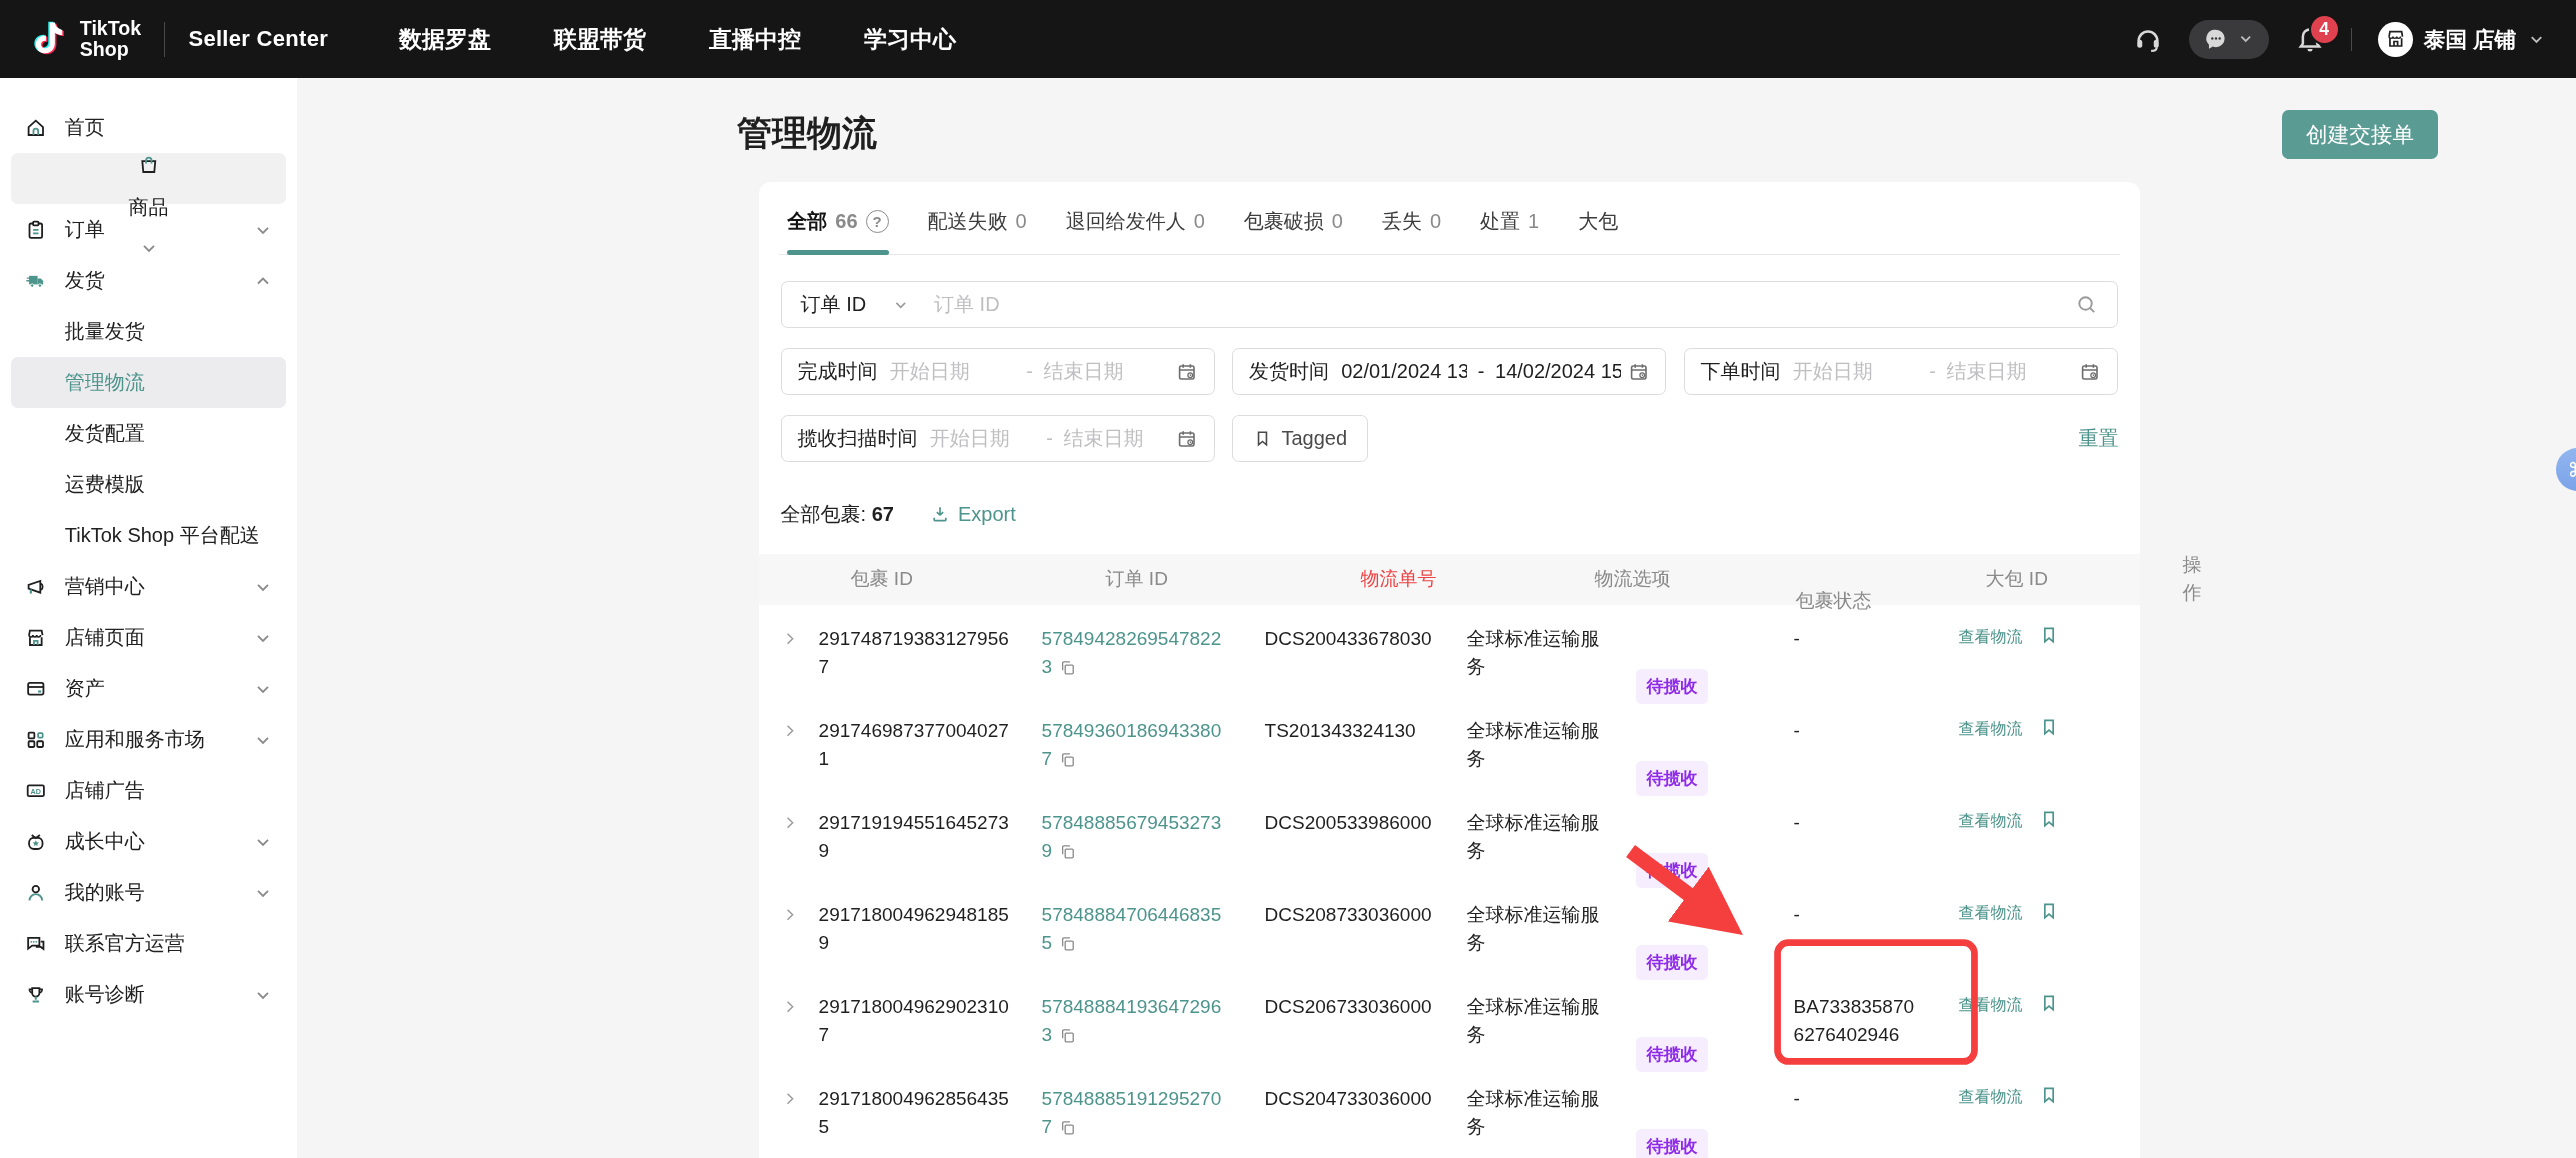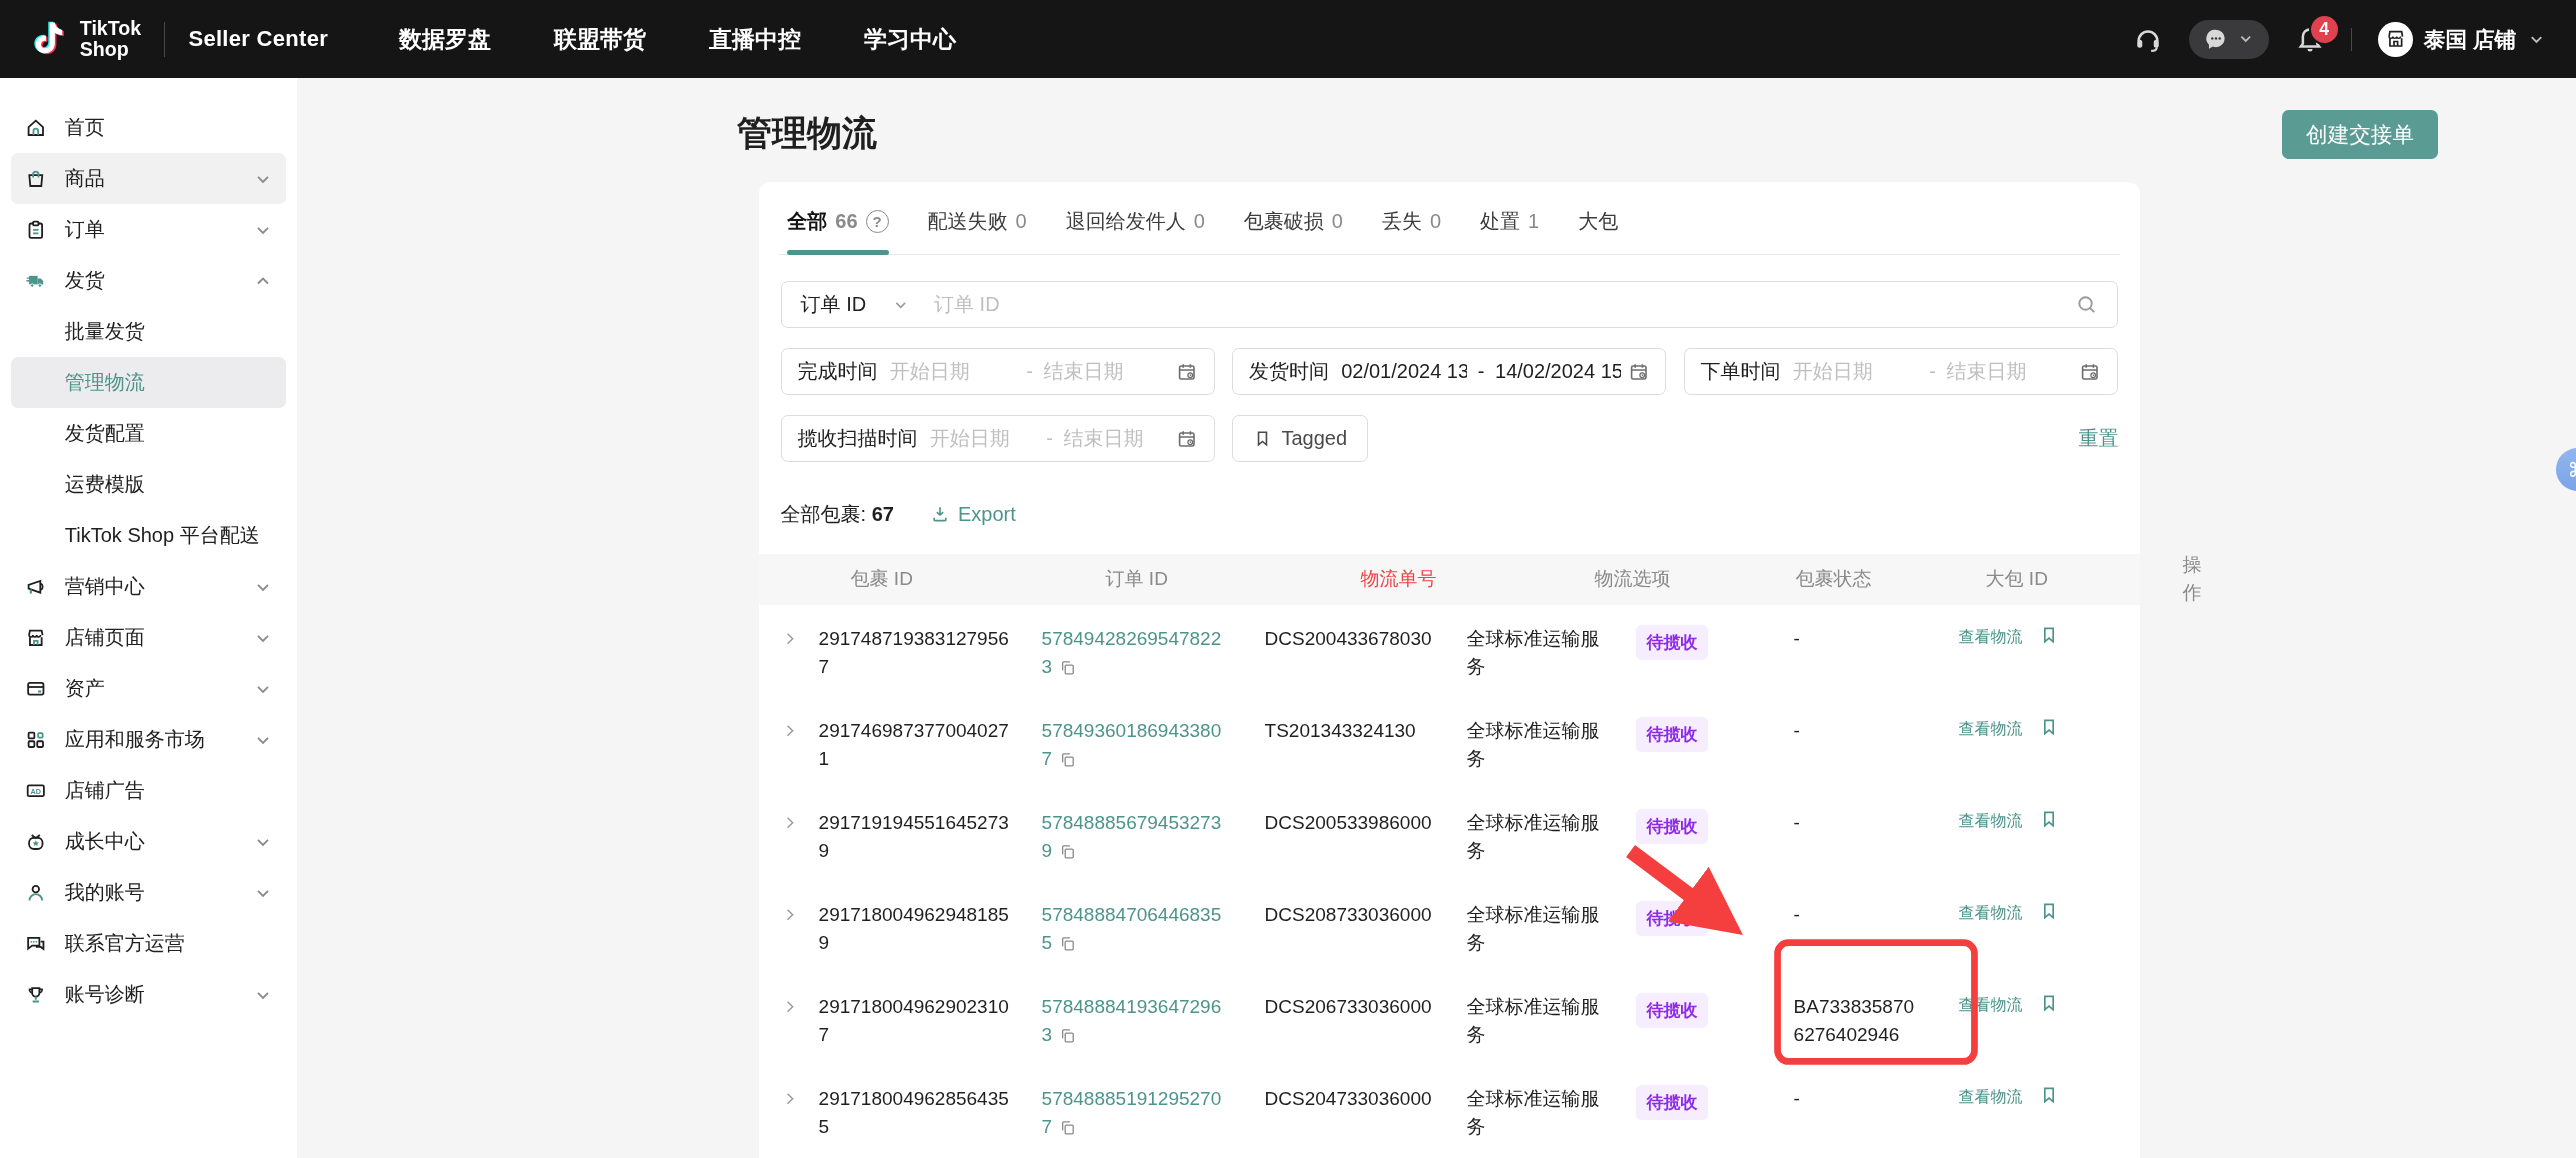--- a/index.html
+++ b/index.html
@@ -26,21 +26,21 @@
   .shop-entry { display:flex; align-items:center; gap:10.8px; }
   .shop-avatar { width:35px; height:35px; background:#fff; border-radius:50%; display:flex; align-items:center; justify-content:center; }
   .shop-label { font-size:21.6px; font-weight:600; }
 
   
   .sidebar { position:absolute; top:78px; left:0; width:297px; bottom:0; background:#fff; padding:24px 10.8px; overflow:hidden; }
   .side-item { height:51px; display:flex; align-items:center; gap:17.5px; padding:0 13.5px; border-radius:6.7px;
                font-size:20px; color:#202020; cursor:pointer; }
   .side-item .si-ic { width:23px; height:23px; flex:0 0 23px; display:flex; align-items:center; justify-content:center; }
   .side-item .si-lb { flex:1; white-space:nowrap; }
-  .side-item.hovered { background:#f1f1f2; }
+  .side-item.hovered { background:#f1f1f2;flex-direction:column; }
   .side-child { height:51px; display:flex; align-items:center; padding:0 13.5px 0 54px; border-radius:6.7px;
                 font-size:20px; color:#202020; cursor:pointer; white-space:nowrap; }
   .side-child.active { background:#ececee; color:#4d948c; }
   .si-ch { flex:0 0 20px; }
 
   
   .main { position:absolute; top:78px; left:297px; right:0; bottom:0; }
   .page-head { position:absolute; top:32px; left:440px; right:138px; display:flex; align-items:flex-start; justify-content:space-between; }
   .page-title { font-size:35px; font-weight:bold; color:#1f1f1f; }
   .create-btn { background:#5a9c94; color:#fff; font-size:21.6px; border:none; border-radius:6.7px;
@@ -90,21 +90,21 @@
   .trow { display:flex; align-items:flex-start; padding:20px 21.6px 0 21.6px; height:92px; }
   .cell { font-size:19px; color:#1f1f1f; line-height:1.5; word-break:break-all; padding-right:20px; }
   .c-exp { flex:0 0 38px; padding-top:2.7px; }
   .c-pkg { flex:0 0 223px; max-width:223px; }
   .c-pkg .inner, .c-ord .inner { display:block; width:196px; }
   .c-ord { flex:0 0 223px; }
   .c-ord .inner { width:190px; }
   .c-trk { flex:0 0 202px; }
   .c-opt { flex:0 0 169px; max-width:169px; }
   .c-opt .inner { display:block; width:135px; }
-  .c-sta { flex:0 0 158px; }
+  .c-sta { flex:0 0 158px;margin-top:44px; }
   .c-bat { flex:0 0 165px; }
   .c-bat .inner { display:block; width:124px; }
   .c-act { flex:1; display:flex; align-items:flex-start; gap:16px; padding-right:0; }
   .ord-link { color:#4d948c; cursor:pointer; text-decoration:none; }
   .copy-ic { display:inline-block; vertical-align:-2.7px; margin-left:6.7px; cursor:pointer; }
   .badge { display:inline-block; background:#f6eefe; color:#8f2be8; font-size:17px; font-weight:bold;
            padding:4.7px 10.8px; border-radius:5.4px; white-space:nowrap; }
   .view-link { color:#4d948c; font-size:16px; cursor:pointer; white-space:nowrap; }
 
   

